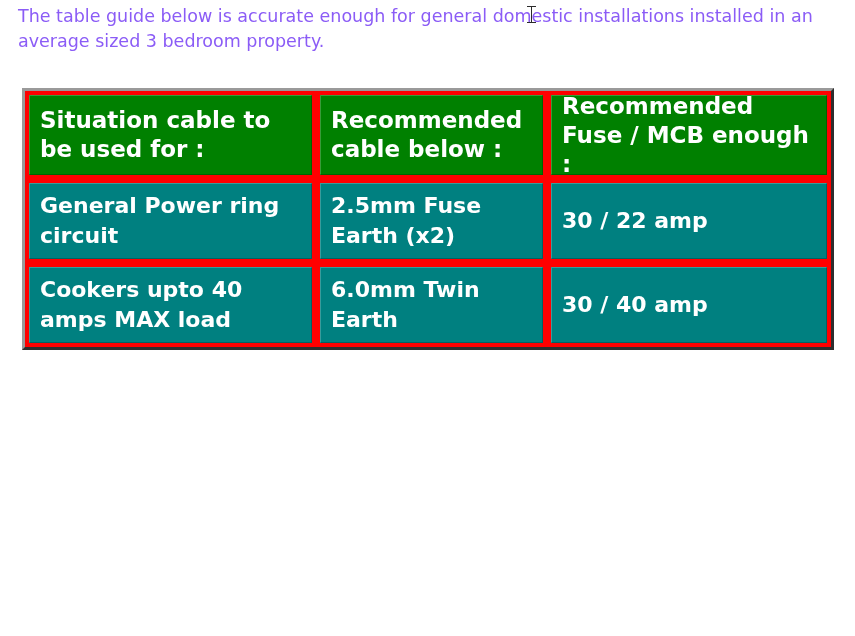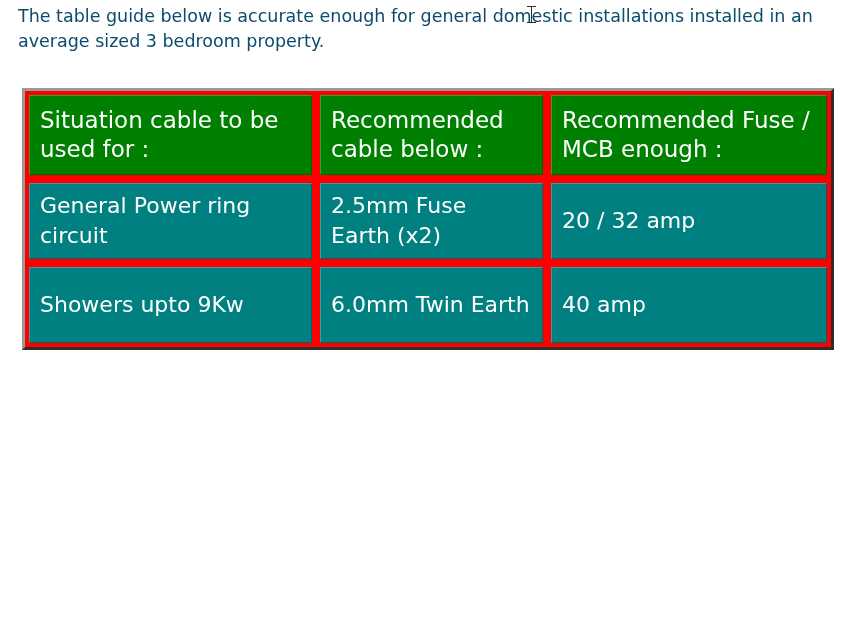--- a/index.html
+++ b/index.html
@@ -17,21 +17,21 @@
   }
 
   
   #intro {
     position: absolute;
     left: 18px;
     top: 4px;
     width: 800px;
     font-size: 17.5px;
     line-height: 25px;
-    color: #0c4a6e;
+    color: #8b5cf6;
     white-space: pre-wrap;
   }
 
   
   #caret {
     position: absolute;
     left: 527px;
     top: 5px;
     width: 9px;
     height: 20px;
@@ -54,20 +54,21 @@
     border-bottom: 3px solid #2e2e2e;
     background: #ff0000;
   }
 
   #cable-table {
     border-collapse: separate;
     border-spacing: 0;
     width: 100%;
     table-layout: fixed;
     background: #ff0000;
+    font-weight: bold;
   }
 
   #cable-table td {
     padding: 0;
     border: 4px solid #ff0000;
     vertical-align: middle;
   }
 
   .cell-inner {
     box-sizing: border-box;
@@ -157,39 +158,39 @@
             <span class="txt">General Power ring circuit</span>
           </div>
         </td>
         <td>
           <div class="cell-inner">
             <span class="txt">2.5mm Fuse Earth (x2)</span>
           </div>
         </td>
         <td>
           <div class="cell-inner">
-            <span class="txt">20 / 32 amp</span>
+            <span class="txt">30 / 22 amp</span>
           </div>
         </td>
       </tr>
 
 
-
       <tr class="body-row">
         <td>
           <div class="cell-inner">
-            <span class="txt">Showers upto 9Kw</span>
+            <span class="txt">Cookers upto 40 amps MAX load</span>
           </div>
         </td>
         <td>
           <div class="cell-inner">
             <span class="txt">6.0mm Twin Earth</span>
           </div>
         </td>
         <td>
           <div class="cell-inner">
-            <span class="txt">40 amp</span>
+            <span class="txt">30 / 40 amp</span>
           </div>
         </td>
       </tr>
+
     </tbody>
   </table>
 </div>
 
 </body></html>

